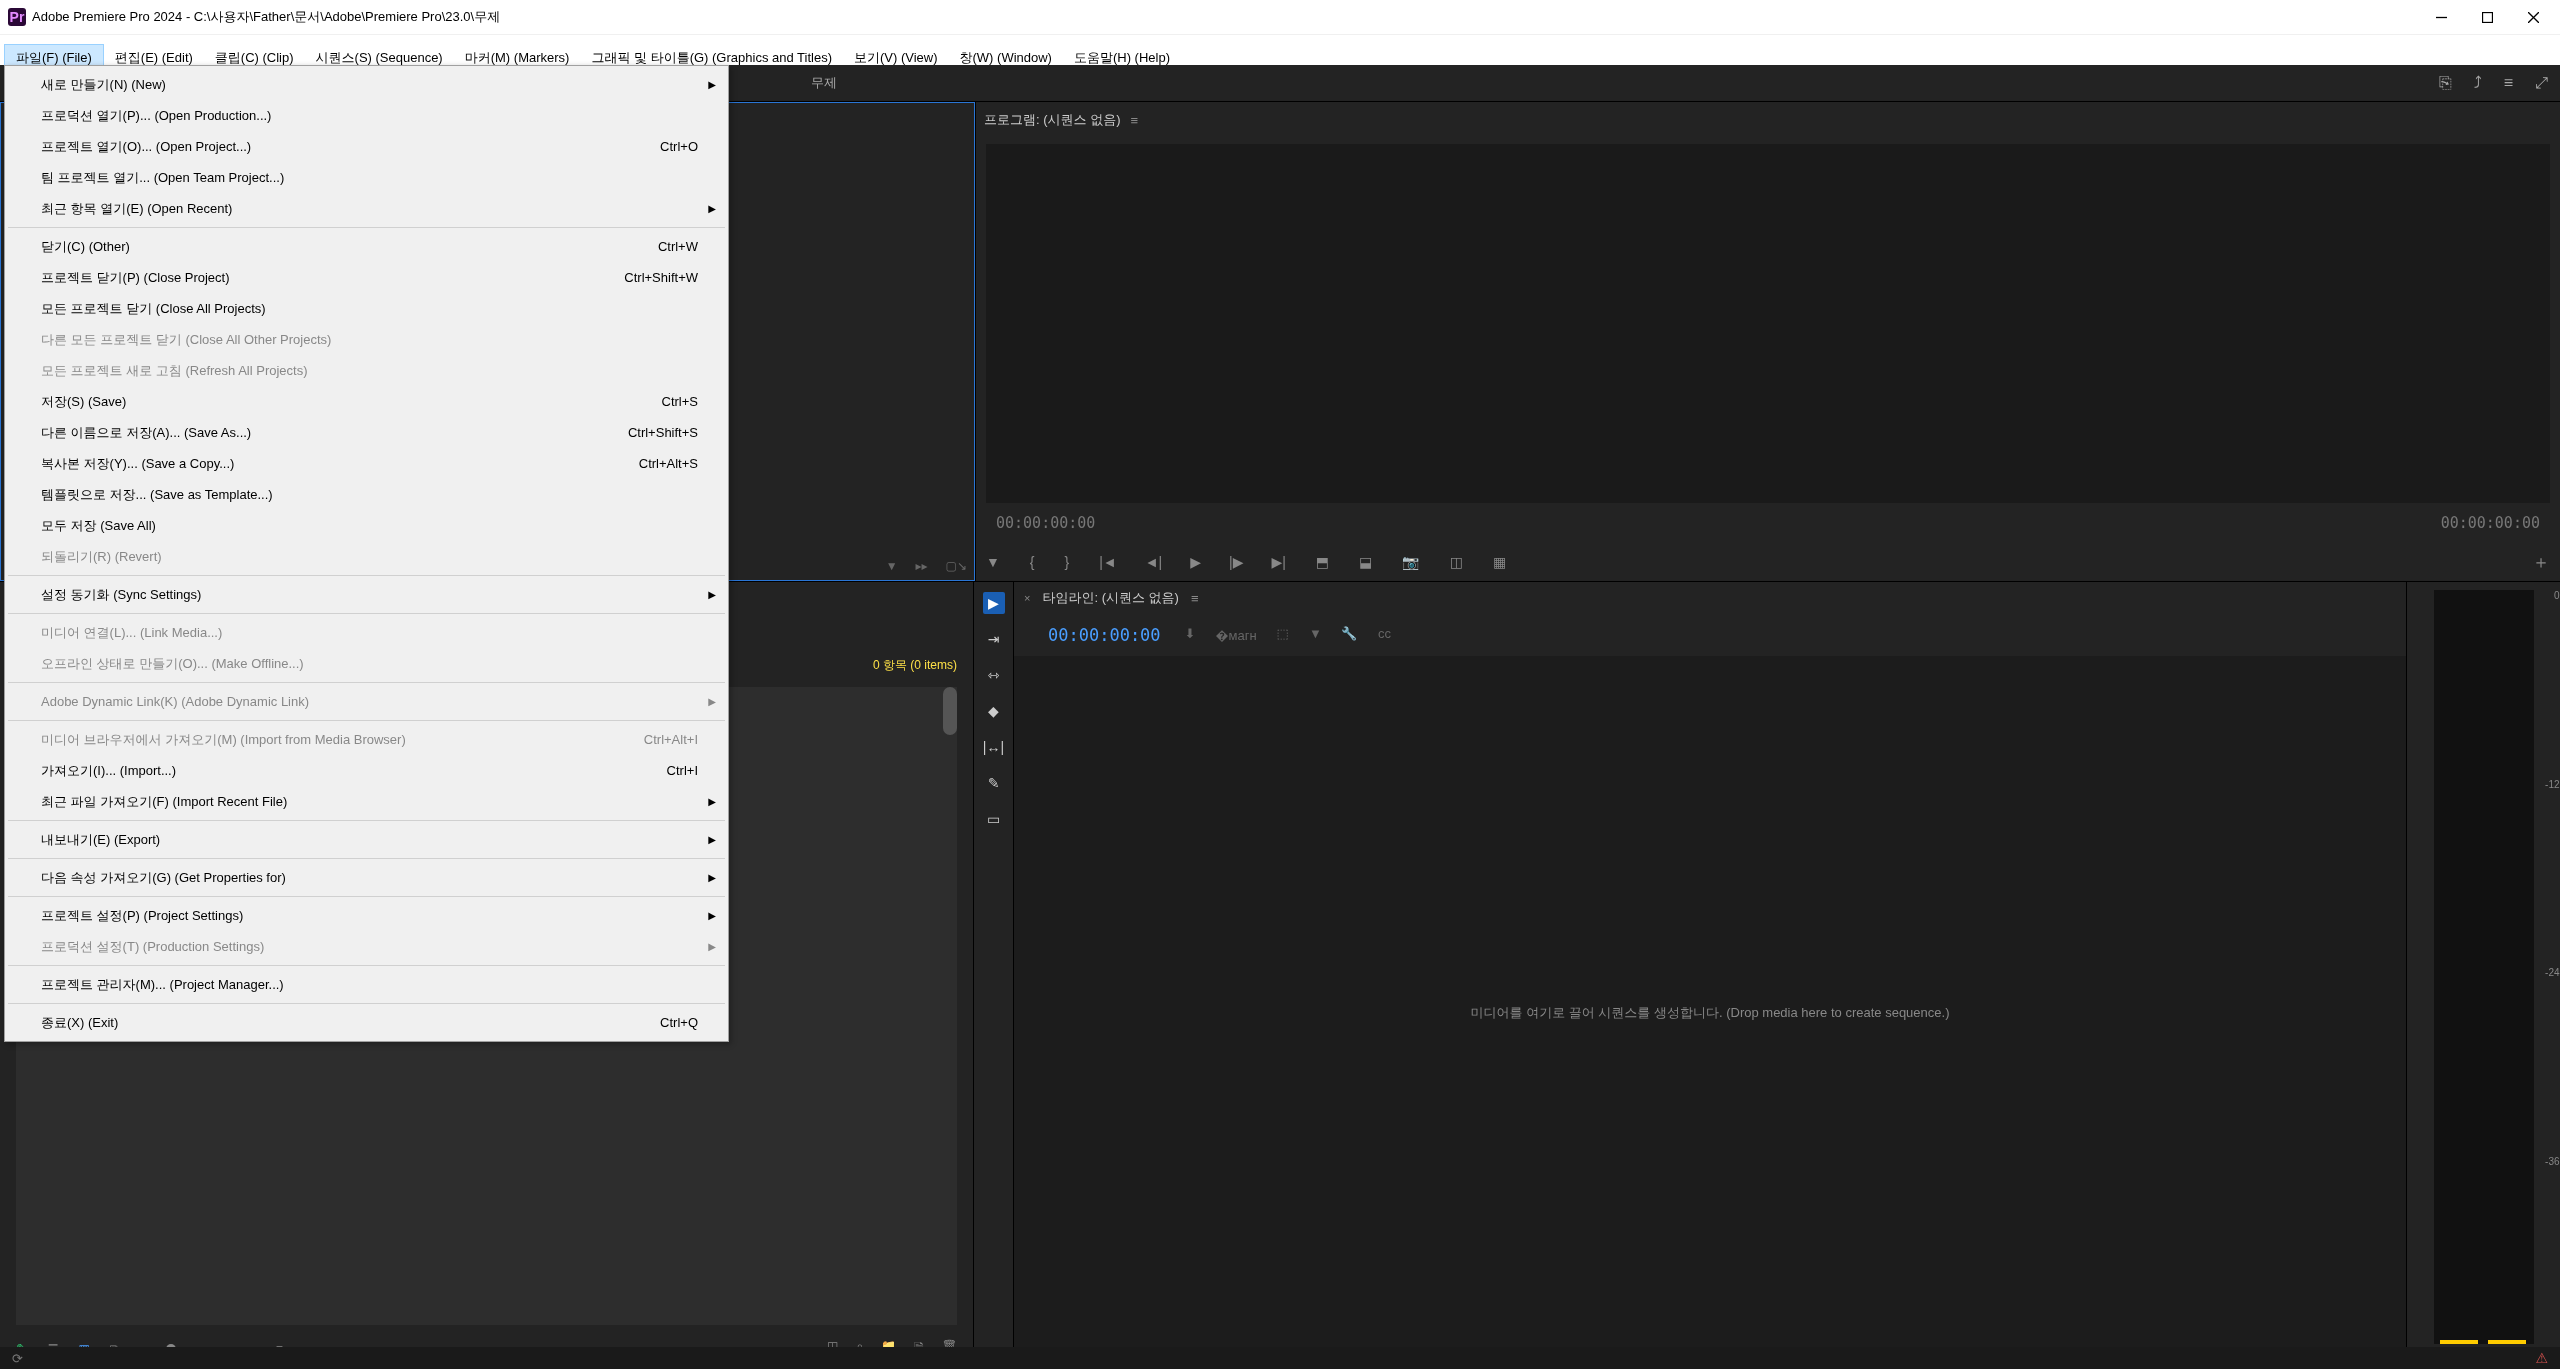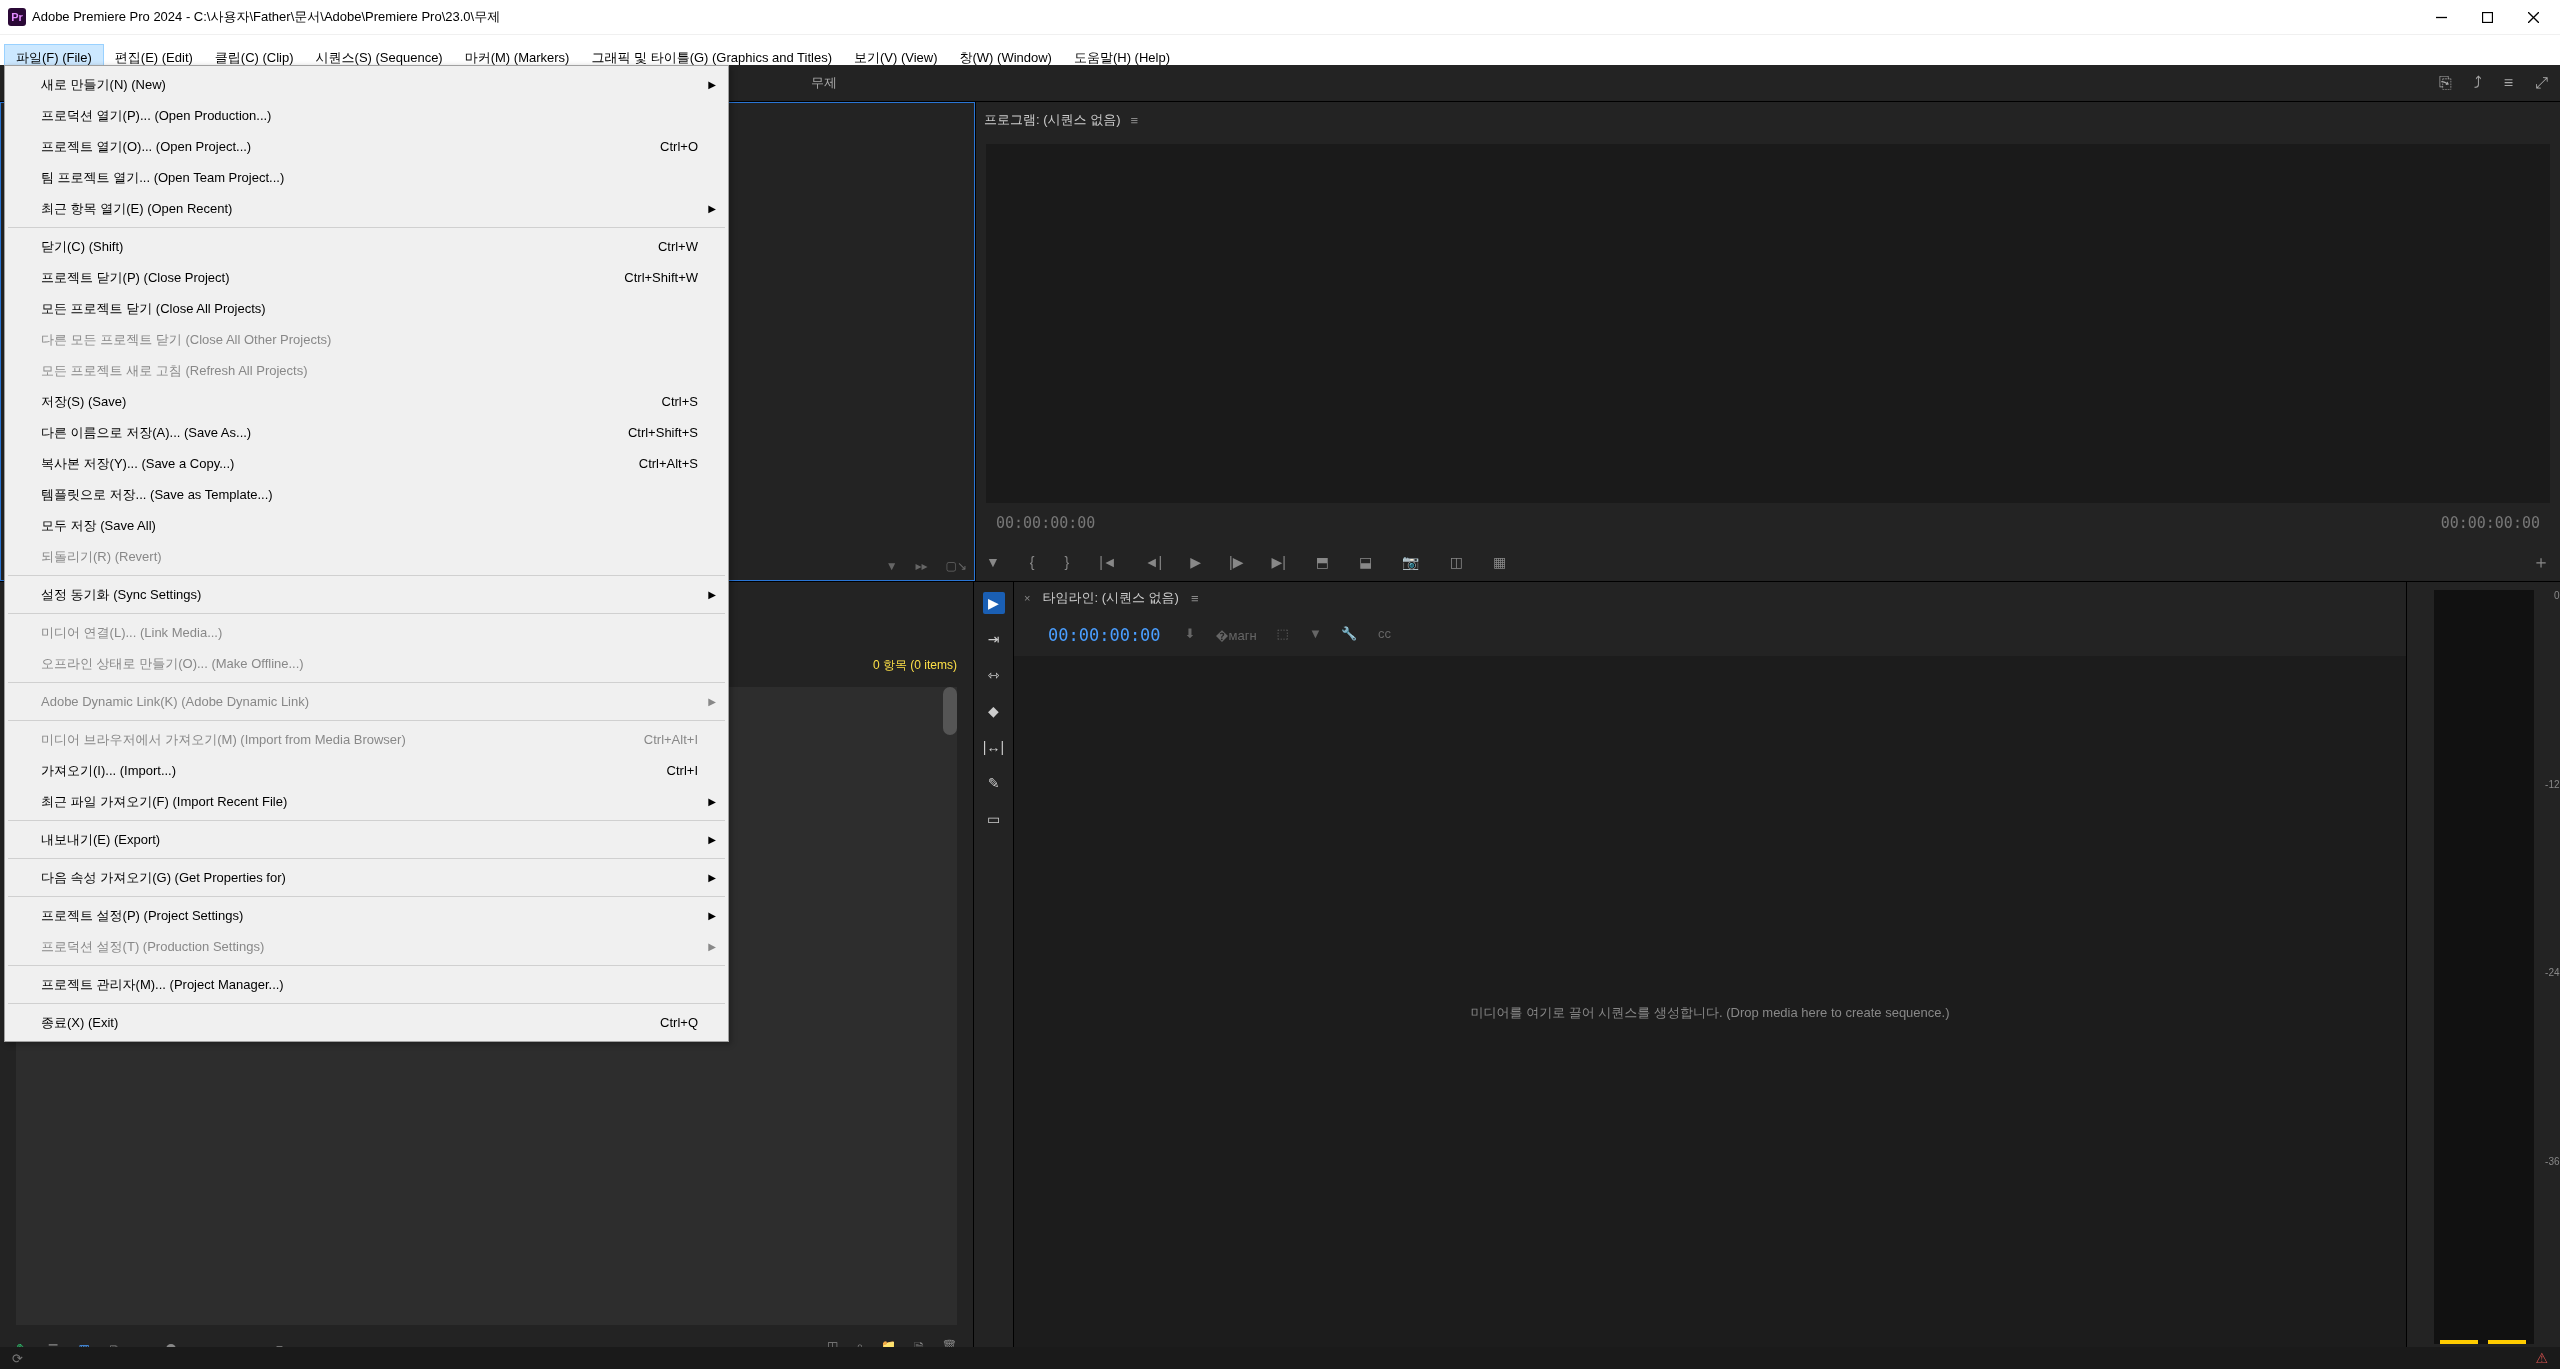--- a/index.html
+++ b/index.html
@@ -1,20 +1,20 @@
 <!DOCTYPE html>
 <html><head>
 <meta charset="utf-8">
 <style>
 * { margin:0; padding:0; box-sizing:border-box; font-family:"Malgun Gothic","Segoe UI",sans-serif; user-select:none; }
 body { background:#1e1e1e; color:#ccc; width:2560px; height:1369px; overflow:hidden; position:relative; font-size:12px; }
 
 
 .titlebar { height:34px; background:#fff; color:#000; display:flex; align-items:center; padding:0 4px 0 8px; }
-.titlebar .app-icon { width:18px; height:18px; background:#2a0836; border-radius:3px; display:flex; align-items:center; justify-content:center; color:#e38bff; font-size:11px; font-weight:bold; margin-right:6px; }
+.titlebar .app-icon { width:18px; height:18px; background:#2a0836; border-radius:3px; display:flex; align-items:center; justify-content:center; color:#e38bff; font-size:14px; font-weight:bold; margin-right:6px; }
 .titlebar .title { font-size:13px; }
 .titlebar .win-controls { margin-left:auto; display:flex; }
 .win-btn { width:46px; height:34px; display:flex; align-items:center; justify-content:center; font-size:12px; }
 .win-btn svg { width:11px; height:11px; }
 
 
 .menubar { height:47px; background:#fff; color:#000; display:flex; align-items:center; padding-left:4px; border-top:1px solid #f0f0f0; }
 .menubar .mitem { padding:0 11px; height:100%; display:flex; align-items:center; font-size:13px; }
 .menubar .mitem.active { background:#cce8ff; border:1px solid #99d1ff; height:28px; }
 
@@ -285,21 +285,21 @@
     </div>
     <div class="dd-item">
       <span>팀 프로젝트 열기... (Open Team Project...)</span>
     </div>
     <div class="dd-item">
       <span>최근 항목 열기(E) (Open Recent)</span>
       <span class="arrow">▶</span>
     </div>
     <div class="dd-sep"></div>
     <div class="dd-item">
-      <span>닫기(C) (Shift)</span>
+      <span>닫기(C) (Other)</span>
       <span class="shortcut">Ctrl+W</span>
     </div>
     <div class="dd-item">
       <span>프로젝트 닫기(P) (Close Project)</span>
       <span class="shortcut">Ctrl+Shift+W</span>
     </div>
     <div class="dd-item">
       <span>모든 프로젝트 닫기 (Close All Projects)</span>
     </div>
     <div class="dd-item disabled">

